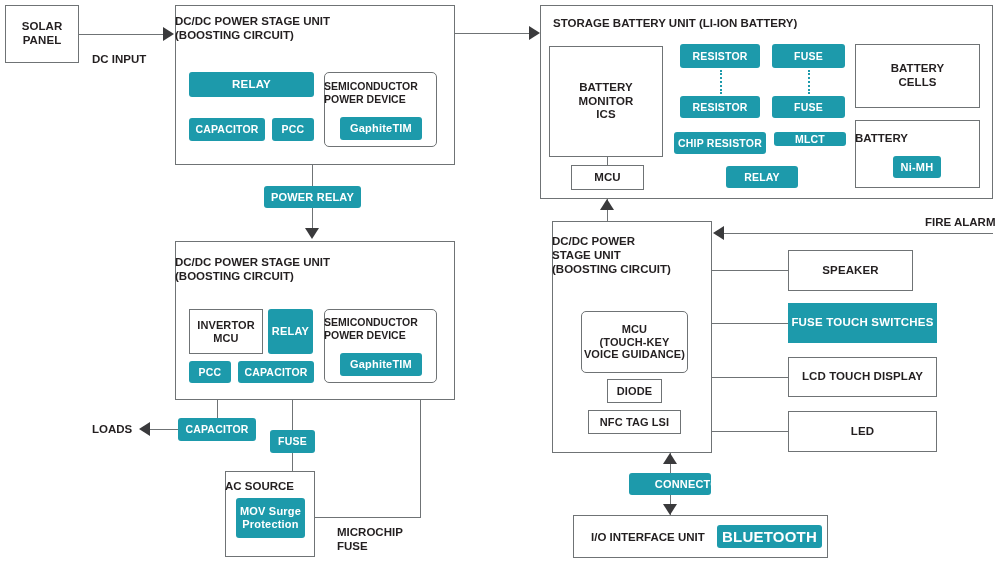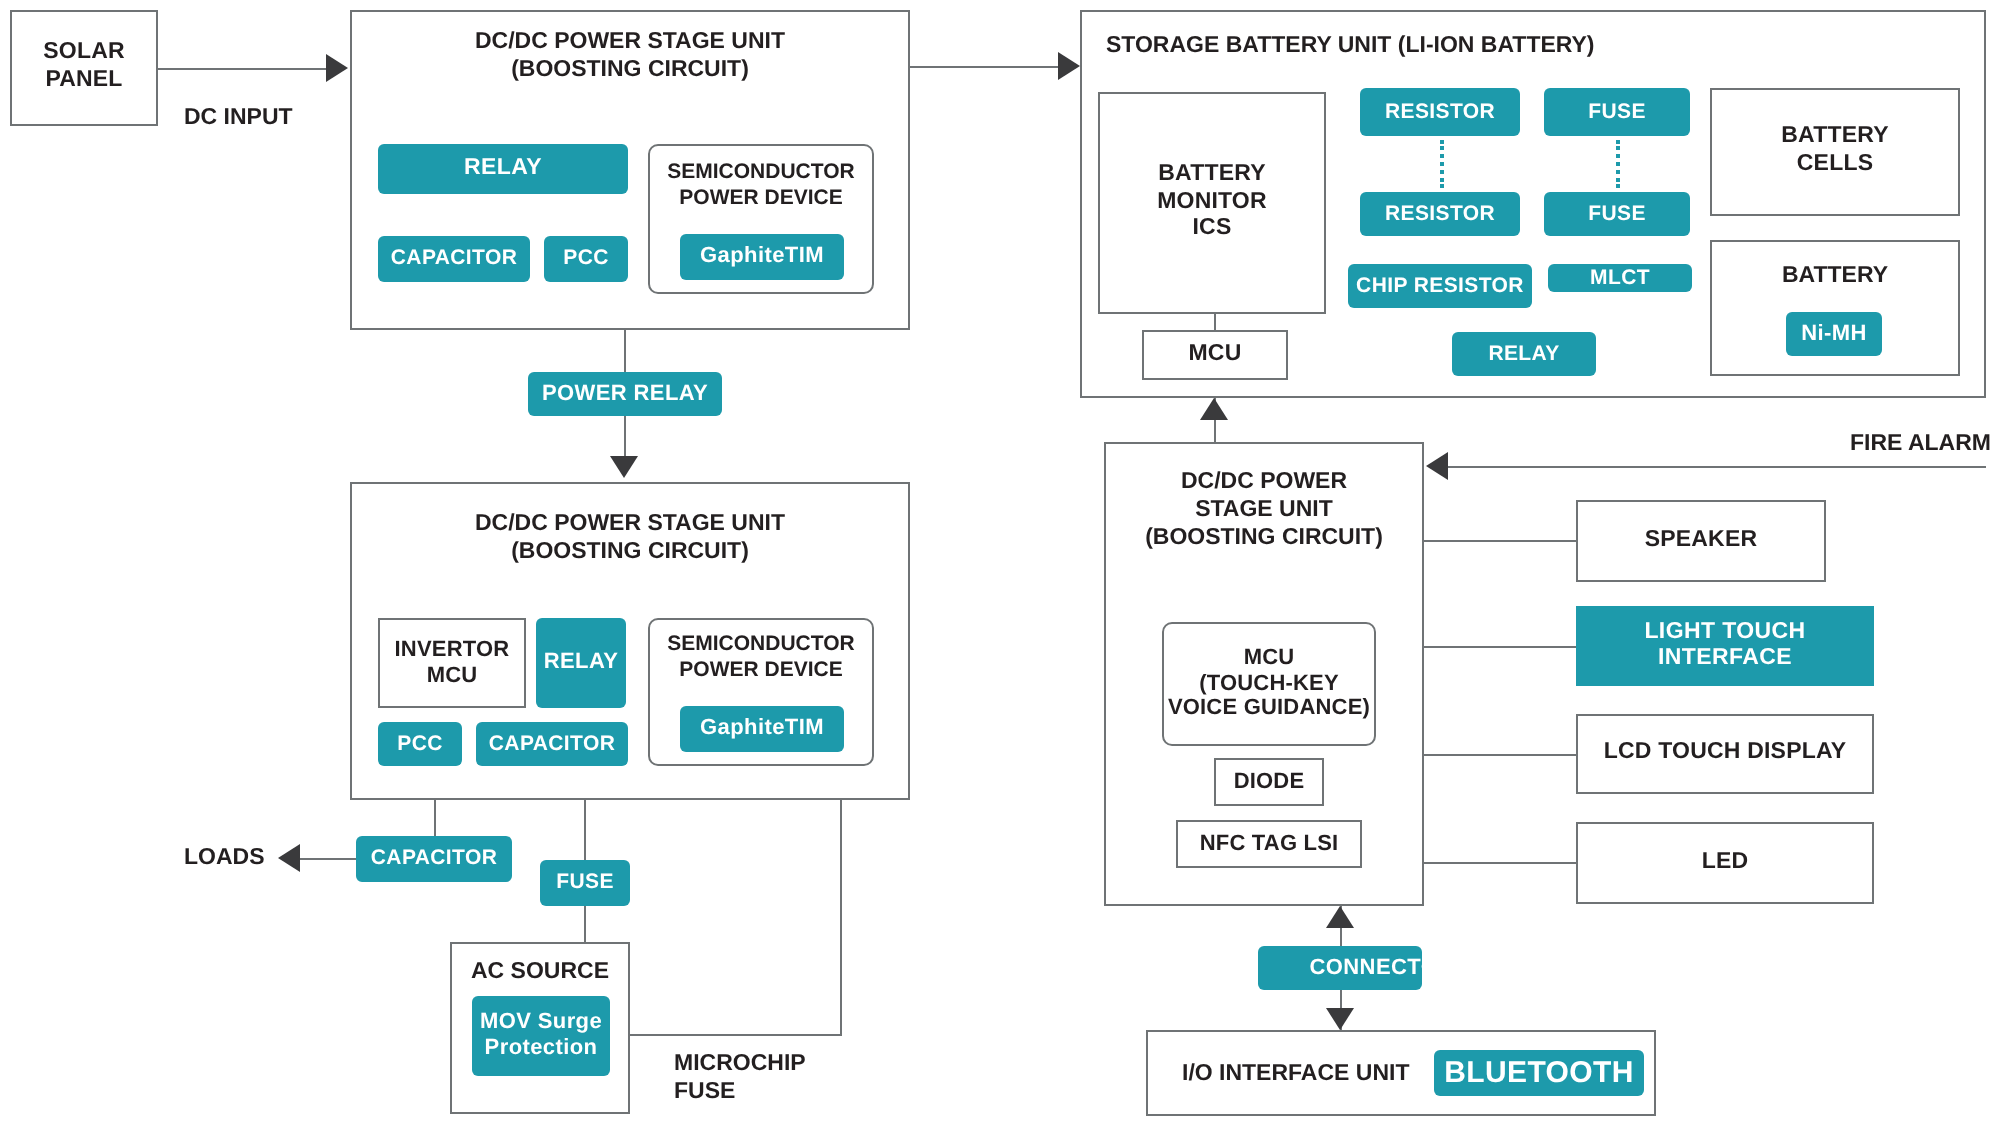--- a/index.html
+++ b/index.html
@@ -12,21 +12,21 @@
   .box{
     position:absolute;box-sizing:border-box;
     border:1.6px solid #6f7375;background:#ffffff;
     display:flex;align-items:center;justify-content:center;
     text-align:center;color:#231f20;
     font-weight:bold;letter-spacing:.1px;line-height:1.18;
   }
   .box.round{border-radius:5px;}
   .unit{align-items:flex-start;justify-content:center;}
   .unit-title{
-    position:absolute;left:0;right:0;text-align:center;
+    position:absolute;left:0;right:0;
     color:#231f20;font-weight:bold;line-height:1.22;
   }
   .chip{
     position:absolute;box-sizing:border-box;
     background:#1d9aab;color:#ffffff;border-radius:3px;
     display:flex;align-items:center;justify-content:center;
     text-align:center;font-weight:bold;line-height:1.15;
     letter-spacing:.2px;
   }
   .label{
@@ -174,21 +174,21 @@
   </div>
 
   <div class="hline" style="left:712px;top:270px;width:76px;"></div>
   <div class="hline" style="left:712px;top:323px;width:76px;"></div>
   <div class="hline" style="left:712px;top:377px;width:76px;"></div>
   <div class="hline" style="left:712px;top:431px;width:76px;"></div>
 
   <div class="box" style="left:788px;top:250px;width:125px;height:41px;font-size:11.5px;">
     <span>SPEAKER</span>
   </div>
-  <div class="chip" style="left:788px;top:303px;width:149px;height:40px;font-size:11.5px;border-radius:0;">LIGHT TOUCH INTERFACE</div>
+  <div class="chip" style="left:788px;top:303px;width:149px;height:40px;font-size:11.5px;border-radius:0;">FUSE TOUCH SWITCHES</div>
   <div class="box" style="left:788px;top:357px;width:149px;height:40px;font-size:11.5px;">
     <span>LCD TOUCH DISPLAY</span>
   </div>
   <div class="box" style="left:788px;top:411px;width:149px;height:41px;font-size:11.5px;">
     <span>LED</span>
   </div>
 
   <div class="vline" style="left:670px;top:453px;height:22px;"></div>
   <div class="arrow arr-u" style="left:663px;top:453px;"></div>
   <div class="chip" style="left:629px;top:473px;width:82px;height:22px;font-size:11px;padding-left:42px;">CONNECTOR</div>

